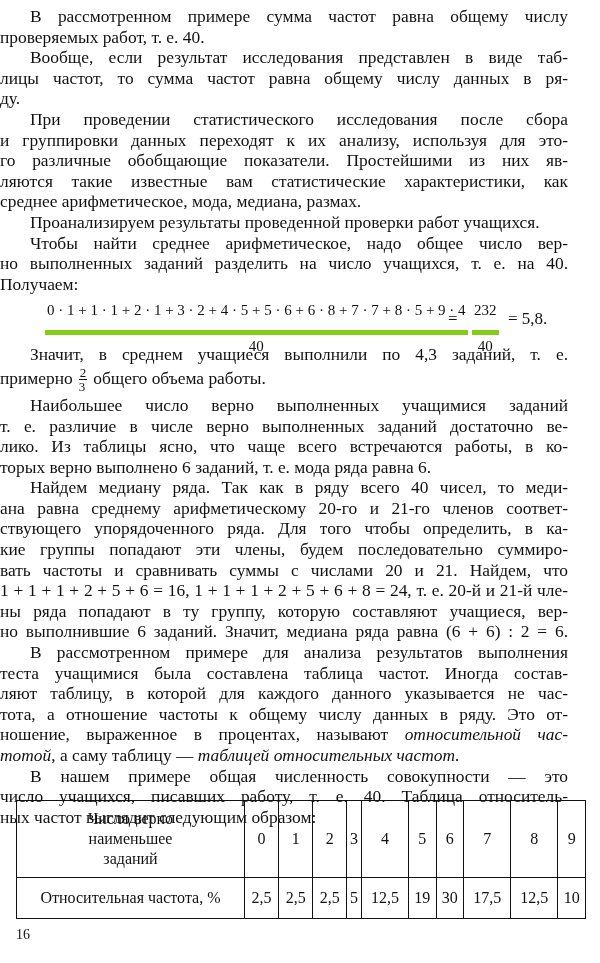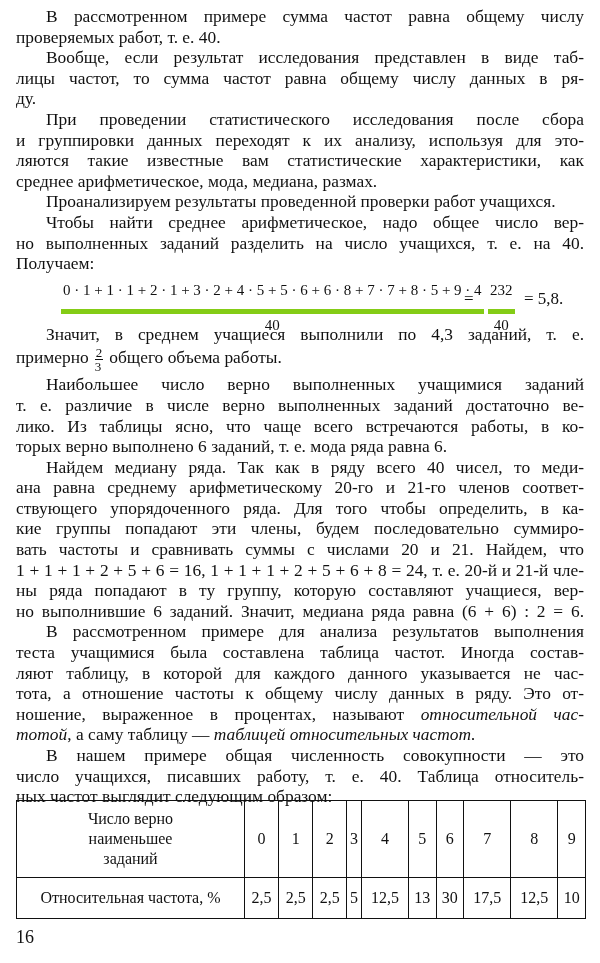--- a/index.html
+++ b/index.html
@@ -1,51 +1,52 @@
 <!DOCTYPE html>
 <html><head>
 <meta charset="utf-8">
 <style>
   html, body { margin: 0; padding: 0; background: #ffffff; }
   body { width: 600px; height: 963px; position: relative; overflow: hidden;
          font-family: "Liberation Serif", "DejaVu Serif", serif; color: #111; }
-  .page { position: absolute; left: 16px; top: 6px; width: 568px; font-size: 17.4px; line-height: 20.6px; }
+  .page { position: absolute; left: 0; top: 6px; width: 568px; font-size: 17.4px; line-height: 20.6px; }
   .line { height: 20.6px; white-space: nowrap; text-align: justify; text-align-last: justify; overflow: visible; }
   .line.last { text-align-last: left; }
   .line.indent { padding-left: 30px; }
   em { font-style: italic; }
   .formula { position: relative; height: 40px; margin: 6px 0 4px 0; font-size: 15px; }
   .frac { position: absolute; display: inline-block; text-align: center; }
   .frac .num { display: block; border-bottom: 5px solid #84cc16; padding: 0 2px 9px 2px; }
   .frac .den { display: block; padding-top: 1px; }
   .eq { position: absolute; font-size: 17px; }
   .sfrac { display: inline-block; vertical-align: middle; text-align: center; font-size: 13px; line-height: 13px; margin: 0 6px; }
   .sfrac span { display: block; }
   .sfrac .n { border-bottom: 1px solid #111; padding: 0 1px; }
   table.rel { position: absolute; left: 16px; top: 800px; width: 570px; border-collapse: collapse; font-size: 16px; }
   table.rel td { border: 1.6px solid #111; text-align: center; vertical-align: middle; padding: 0; }
   table.rel tr.r1 td { height: 76px; }
   table.rel tr.r2 td { height: 40px; }
   table.rel td.head { width: 227px; line-height: 20px; }
-  .pagenum { position: absolute; left: 16px; top: 927px; font-size: 18px; }
+  .pagenum { position: absolute; left: 16px; top: 927px; font-size: 14px; }
 </style>
 </head>
 <body>
 
 <div class="page">
 
   <div class="line indent">В рассмотренном примере сумма частот равна общему числу</div>
   <div class="line last">проверяемых работ, т. е. 40.</div>
 
   <div class="line indent">Вообще, если результат исследования представлен в виде таб-</div>
   <div class="line">лицы частот, то сумма частот равна общему числу данных в ря-</div>
   <div class="line last">ду.</div>
 
   <div class="line indent">При проведении статистического исследования после сбора</div>
   <div class="line">и группировки данных переходят к их анализу, используя для это-</div>
+  <div class="line">го различные обобщающие показатели. Простейшими из них яв-</div>
   <div class="line">ляются такие известные вам статистические характеристики, как</div>
   <div class="line last">среднее арифметическое, мода, медиана, размах.</div>
 
   <div class="line indent last">Проанализируем результаты проведенной проверки работ учащихся.</div>
 
   <div class="line indent">Чтобы найти среднее арифметическое, надо общее число вер-</div>
   <div class="line">но выполненных заданий разделить на число учащихся, т. е. на 40.</div>
   <div class="line last">Получаем:</div>
 
   <div class="formula">
@@ -115,21 +116,21 @@
     <td>8</td>
     <td>9</td>
   </tr>
   <tr class="r2">
     <td class="head">Относительная частота, %</td>
     <td>2,5</td>
     <td>2,5</td>
     <td>2,5</td>
     <td>5</td>
     <td>12,5</td>
-    <td>13</td>
+    <td>19</td>
     <td>30</td>
     <td>17,5</td>
     <td>12,5</td>
     <td>10</td>
   </tr>
 </tbody>
   </table>
 
 <div class="pagenum">16</div>
 

